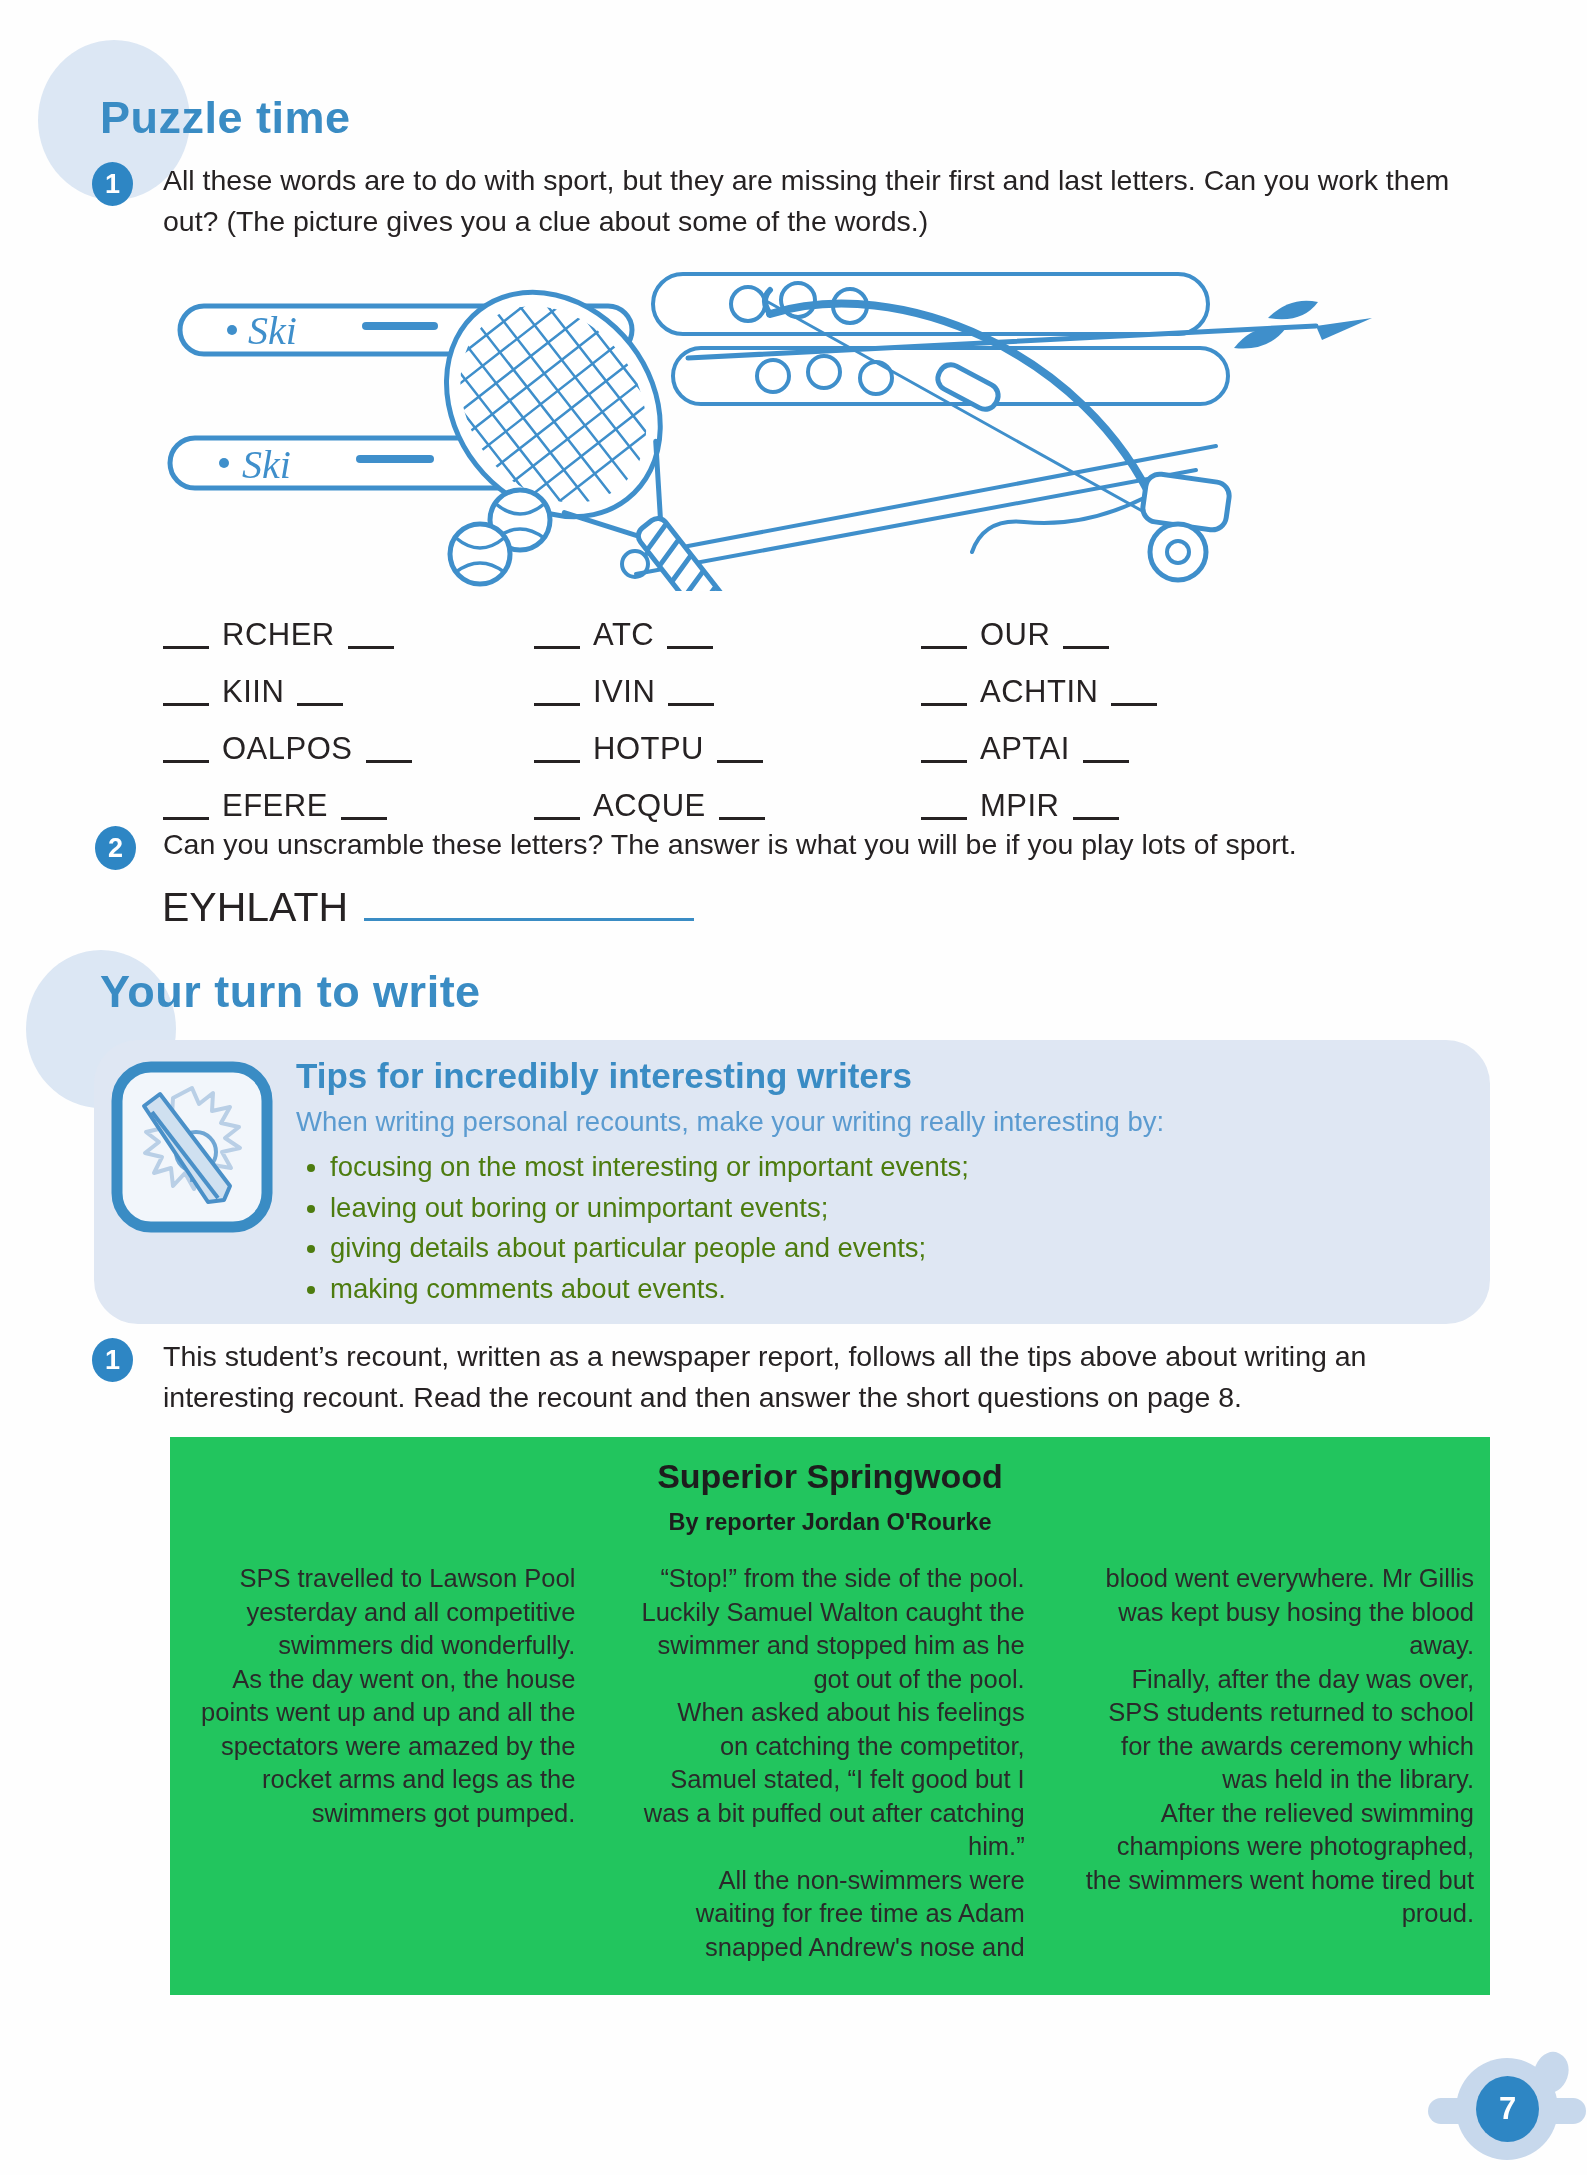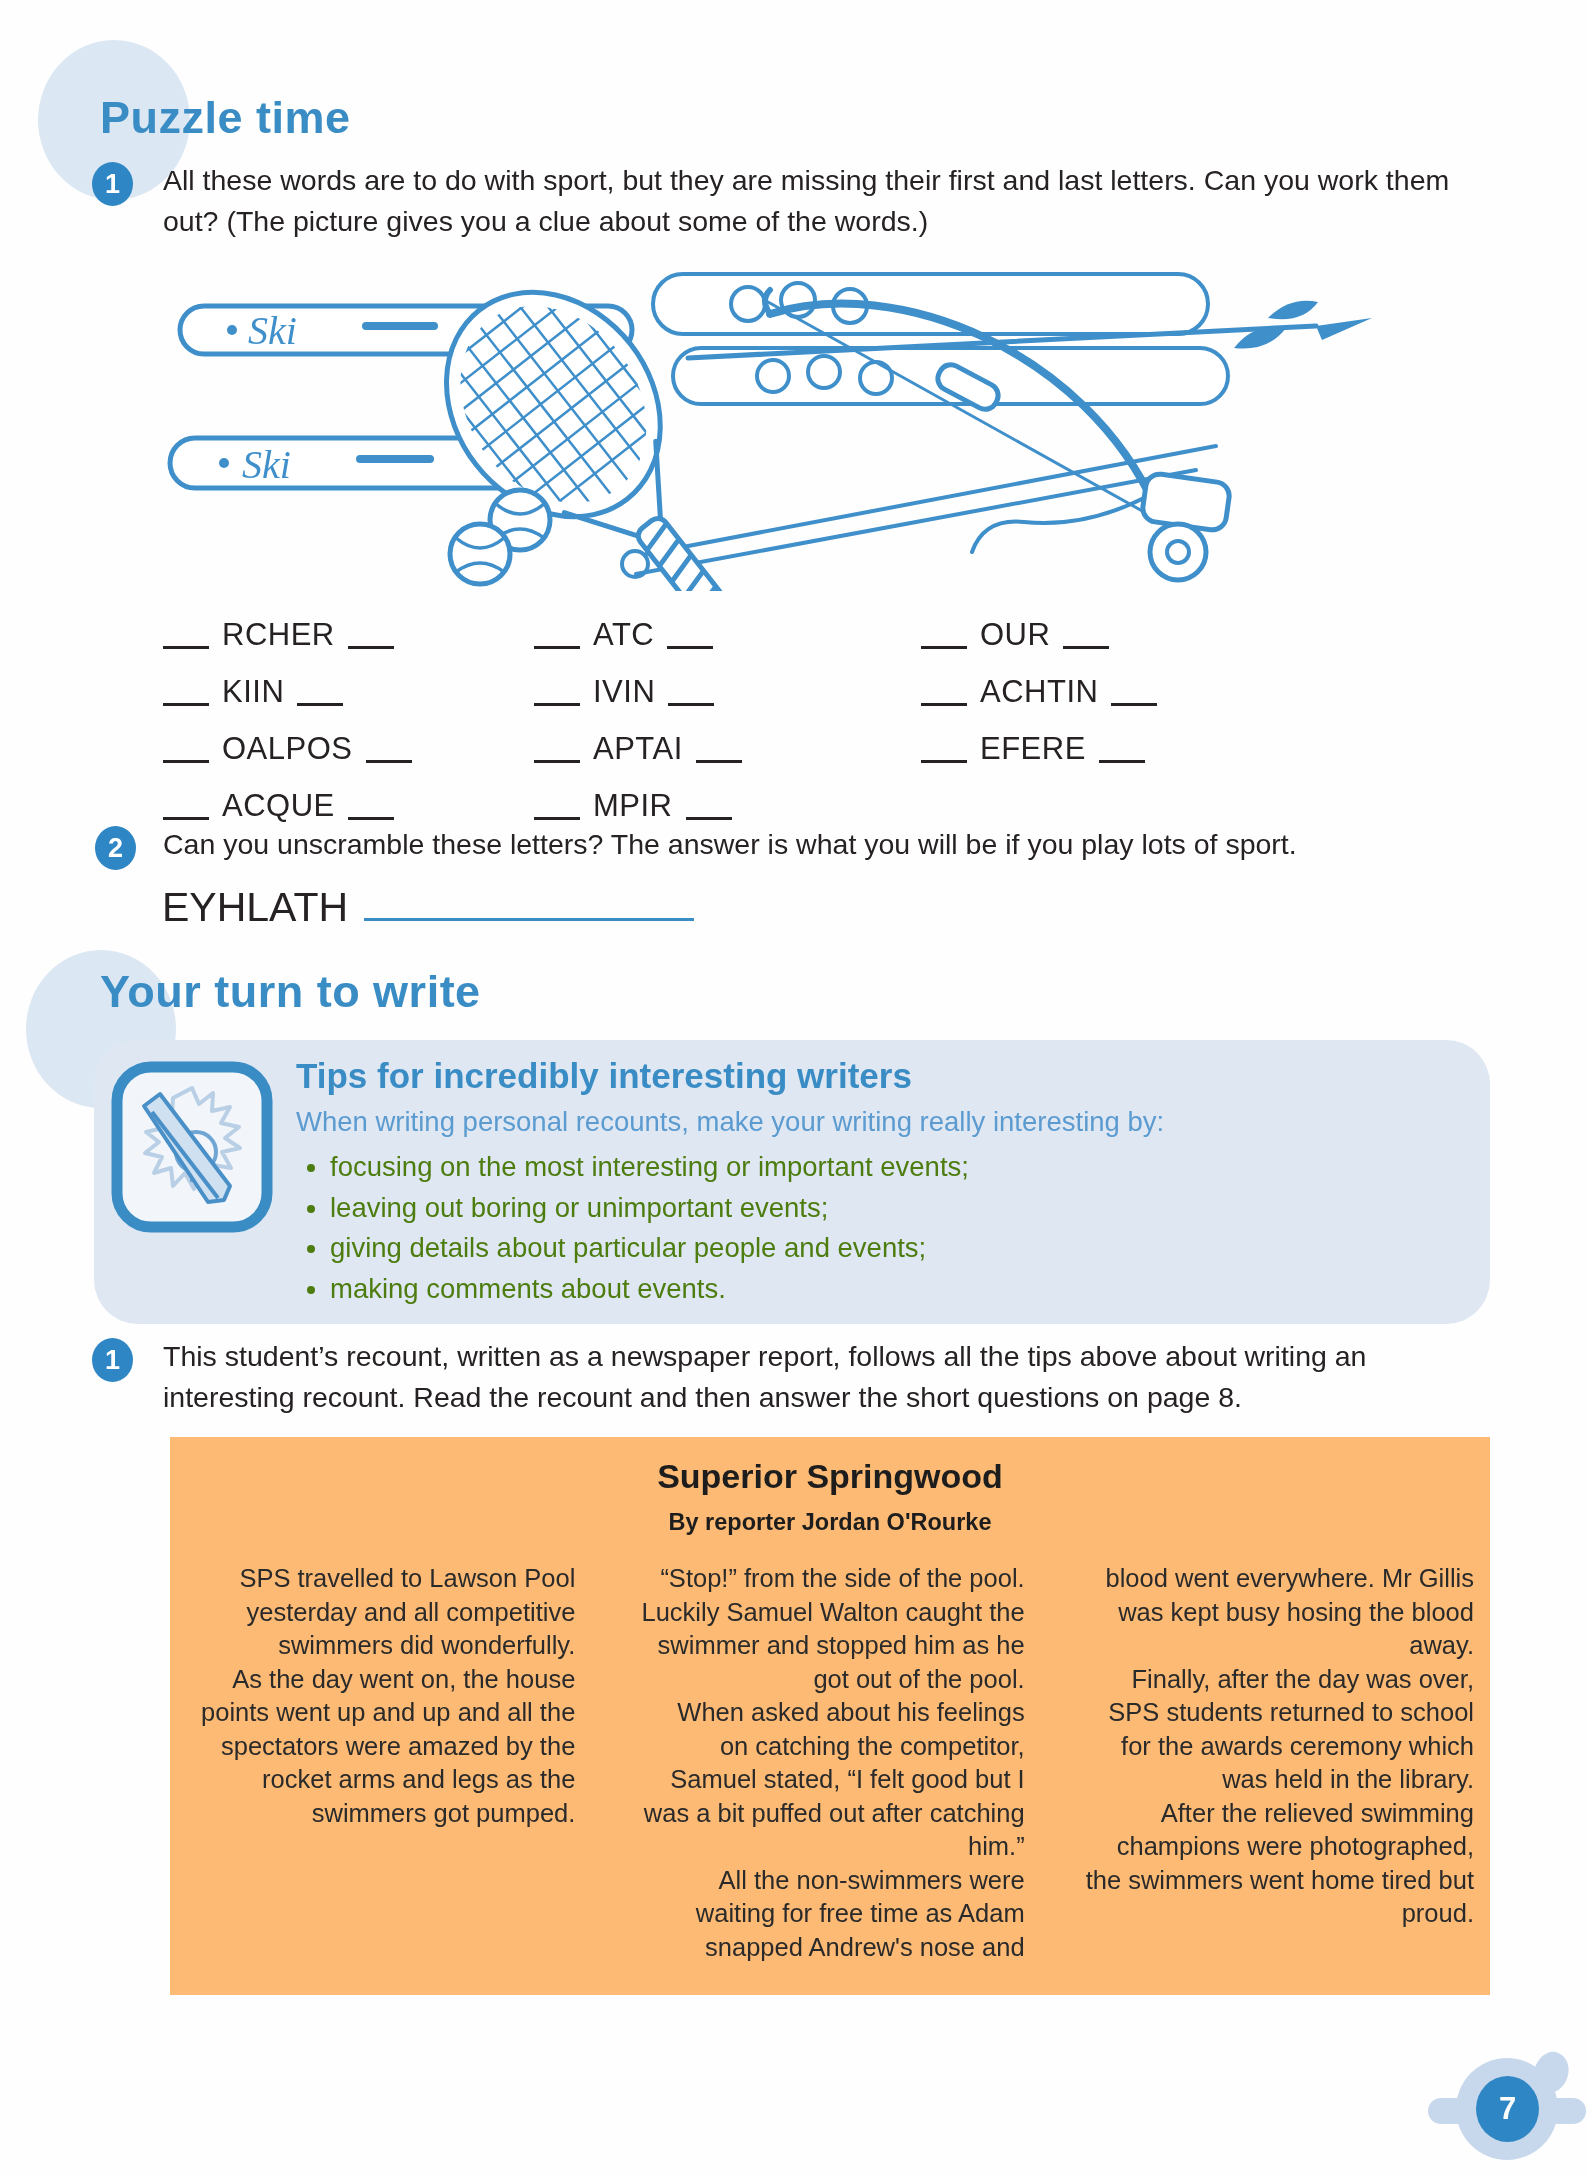--- a/index.html
+++ b/index.html
@@ -58,21 +58,21 @@
   .tips-title { margin:0 0 7px 0; font-size:35px; font-weight:bold; color:#3a8cc4; }
   .tips-intro { margin:0; font-size:27.5px; line-height:38px; color:#5b9bd0; }
   .tips-list {
     margin:6px 0 0 34px; padding:0; color:#4d7c0f;
     font-size:27.5px; line-height:40.5px; list-style:disc;
   }
 
   
   .article-box {
     position:absolute; left:170px; top:1437px; width:1320px; height:558px;
-    background:#fdba74;
+    background:#22c55e;
   }
   .article-title { margin:20px 0 0 0; text-align:center; font-size:34px; font-weight:bold; color:#1d1d1d; }
   .article-byline { margin:13px 0 0 0; text-align:center; font-size:23.5px; font-weight:bold; color:#1d1d1d; }
   .article-cols { display:flex; gap:60px; padding:26px 16px 0 16px;text-align:right; }
   .article-col { flex:1; }
   .article-col p { margin:0; font-size:25.5px; line-height:33.5px; color:#2a2a2a; }
   .article-col p.indent { text-indent:38px; }
 
   
   .page-badge { position:absolute; left:1428px; top:2050px; width:160px; height:122px; }
@@ -194,20 +194,21 @@
   </svg>
 
   <div class="word-grid">
     <div class="word-cell"><span class="blank first"></span><span>RCHER</span><span class="blank last"></span></div>
     <div class="word-cell"><span class="blank first"></span><span>ATC</span><span class="blank last"></span></div>
     <div class="word-cell"><span class="blank first"></span><span>OUR</span><span class="blank last"></span></div>
     <div class="word-cell"><span class="blank first"></span><span>KIIN</span><span class="blank last"></span></div>
     <div class="word-cell"><span class="blank first"></span><span>IVIN</span><span class="blank last"></span></div>
     <div class="word-cell"><span class="blank first"></span><span>ACHTIN</span><span class="blank last"></span></div>
     <div class="word-cell"><span class="blank first"></span><span>OALPOS</span><span class="blank last"></span></div>
+    <div class="word-cell"><span class="blank first"></span><span>HOTPU</span><span class="blank last"></span></div>
     <div class="word-cell"><span class="blank first"></span><span>APTAI</span><span class="blank last"></span></div>
     <div class="word-cell"><span class="blank first"></span><span>EFERE</span><span class="blank last"></span></div>
     <div class="word-cell"><span class="blank first"></span><span>ACQUE</span><span class="blank last"></span></div>
     <div class="word-cell"><span class="blank first"></span><span>MPIR</span><span class="blank last"></span></div>
   </div>
 
   <div class="num-badge" style="left:95px; top:826px;">2</div>
   <div class="q-text" style="left:163px; top:824px; width:1340px;">Can you unscramble these letters? The answer is what you will be if you play lots of sport.</div>
 
   <div class="answer-row">

